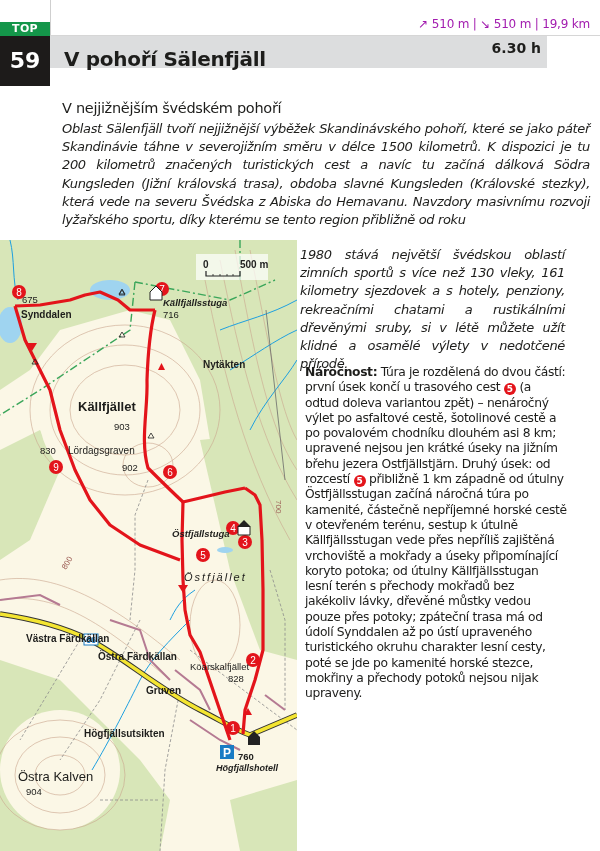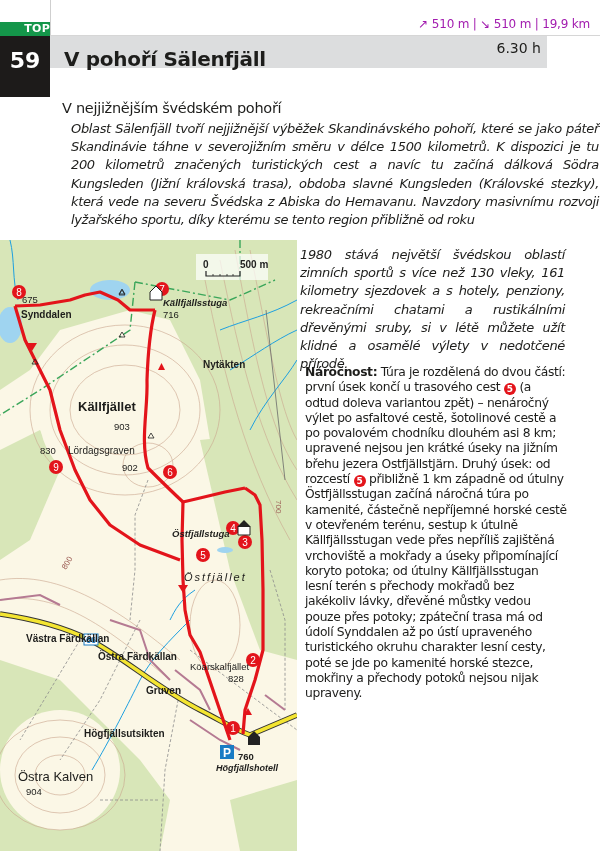--- a/index.html
+++ b/index.html
@@ -1,30 +1,30 @@
 <!DOCTYPE html>
 <html><head>
 <meta charset="utf-8">
 <style>
   html, body { margin: 0; padding: 0; }
   body { width: 600px; height: 851px; background: #ffffff; position: relative; overflow: hidden;
          font-family: "DejaVu Sans", sans-serif; color: #1d1d1b; }
   .stats { position: absolute; top: 17px; right: 10px; font-size: 12px; color: #a21caf; letter-spacing: -0.2px; }
   .top-badge { position: absolute; left: 0; top: 22px; width: 50px; height: 14px; background: #14964a;
-               color: #fff; font-weight: bold; font-size: 11px; text-align: right; line-height: 14px; letter-spacing: 0.3px; }
-  .num-box { position: absolute; left: 0; top: 36px; width: 50px; height: 61px; background: #1d1b1a;
+               color: #fff; font-weight: bold; font-size: 11px; text-align: center; line-height: 14px; letter-spacing: 0.3px; }
+  .num-box { position: absolute; left: 0; top: 36px; width: 50px; height: 50px; background: #1d1b1a;
              color: #fff; font-weight: bold; font-size: 22px; text-align: center; line-height: 50px; }
   .title-bar { position: absolute; left: 50px; top: 36px; width: 497px; height: 32px; background: #dcddde; }
   .title { position: absolute; left: 14px; top: 11px; font-size: 20px; font-weight: bold; color: #1d1d1b; letter-spacing: -0.3px; }
-  .duration { position: absolute; right: 6px; top: 4px; font-size: 14px; font-weight: normal; color: #1d1d1b; }
+  .duration { position: absolute; right: 6px; top: 4px; font-size: 14px; font-weight: bold; color: #1d1d1b; }
   .vline { position: absolute; left: 50px; top: 0; width: 1px; height: 36px; background: #cfcfcf; }
   .hline { position: absolute; left: 50px; top: 35px; width: 550px; height: 1px; background: #d6d6d6; }
   .subhead { position: absolute; left: 62px; top: 100px; font-size: 14.5px; font-weight: normal; letter-spacing: -0.3px; }
   .intro { position: absolute; left: 62px; top: 120px; width: 528px; font-style: italic; font-size: 13px; line-height: 18.2px;
-           text-align: justify; letter-spacing: -0.35px; margin-left: 9px; }
+           text-align: justify; letter-spacing: -0.35px; }
   .intro2 { position: absolute; left: 300px; top: 246px; width: 265px; font-style: italic; font-size: 13px; line-height: 18.2px;
             text-align: justify; letter-spacing: -0.35px; }
   .body-text { position: absolute; left: 305px; top: 365px; width: 262px; font-size: 12.3px; line-height: 15.3px; letter-spacing: -0.35px; }
   .body-text b { font-weight: bold; }
   .wp-inline { display: inline-block; width: 12px; height: 12px; border-radius: 50%; background: #e3141b; color: #fff;
                font-size: 9px; font-weight: bold; text-align: center; line-height: 12px; vertical-align: -1px; }
   .map { position: absolute; left: 0; top: 240px; width: 297px; height: 611px; overflow: hidden; }
   .map svg { display: block; }
   .map-label { font-family: "Liberation Sans", sans-serif; }
 </style>

